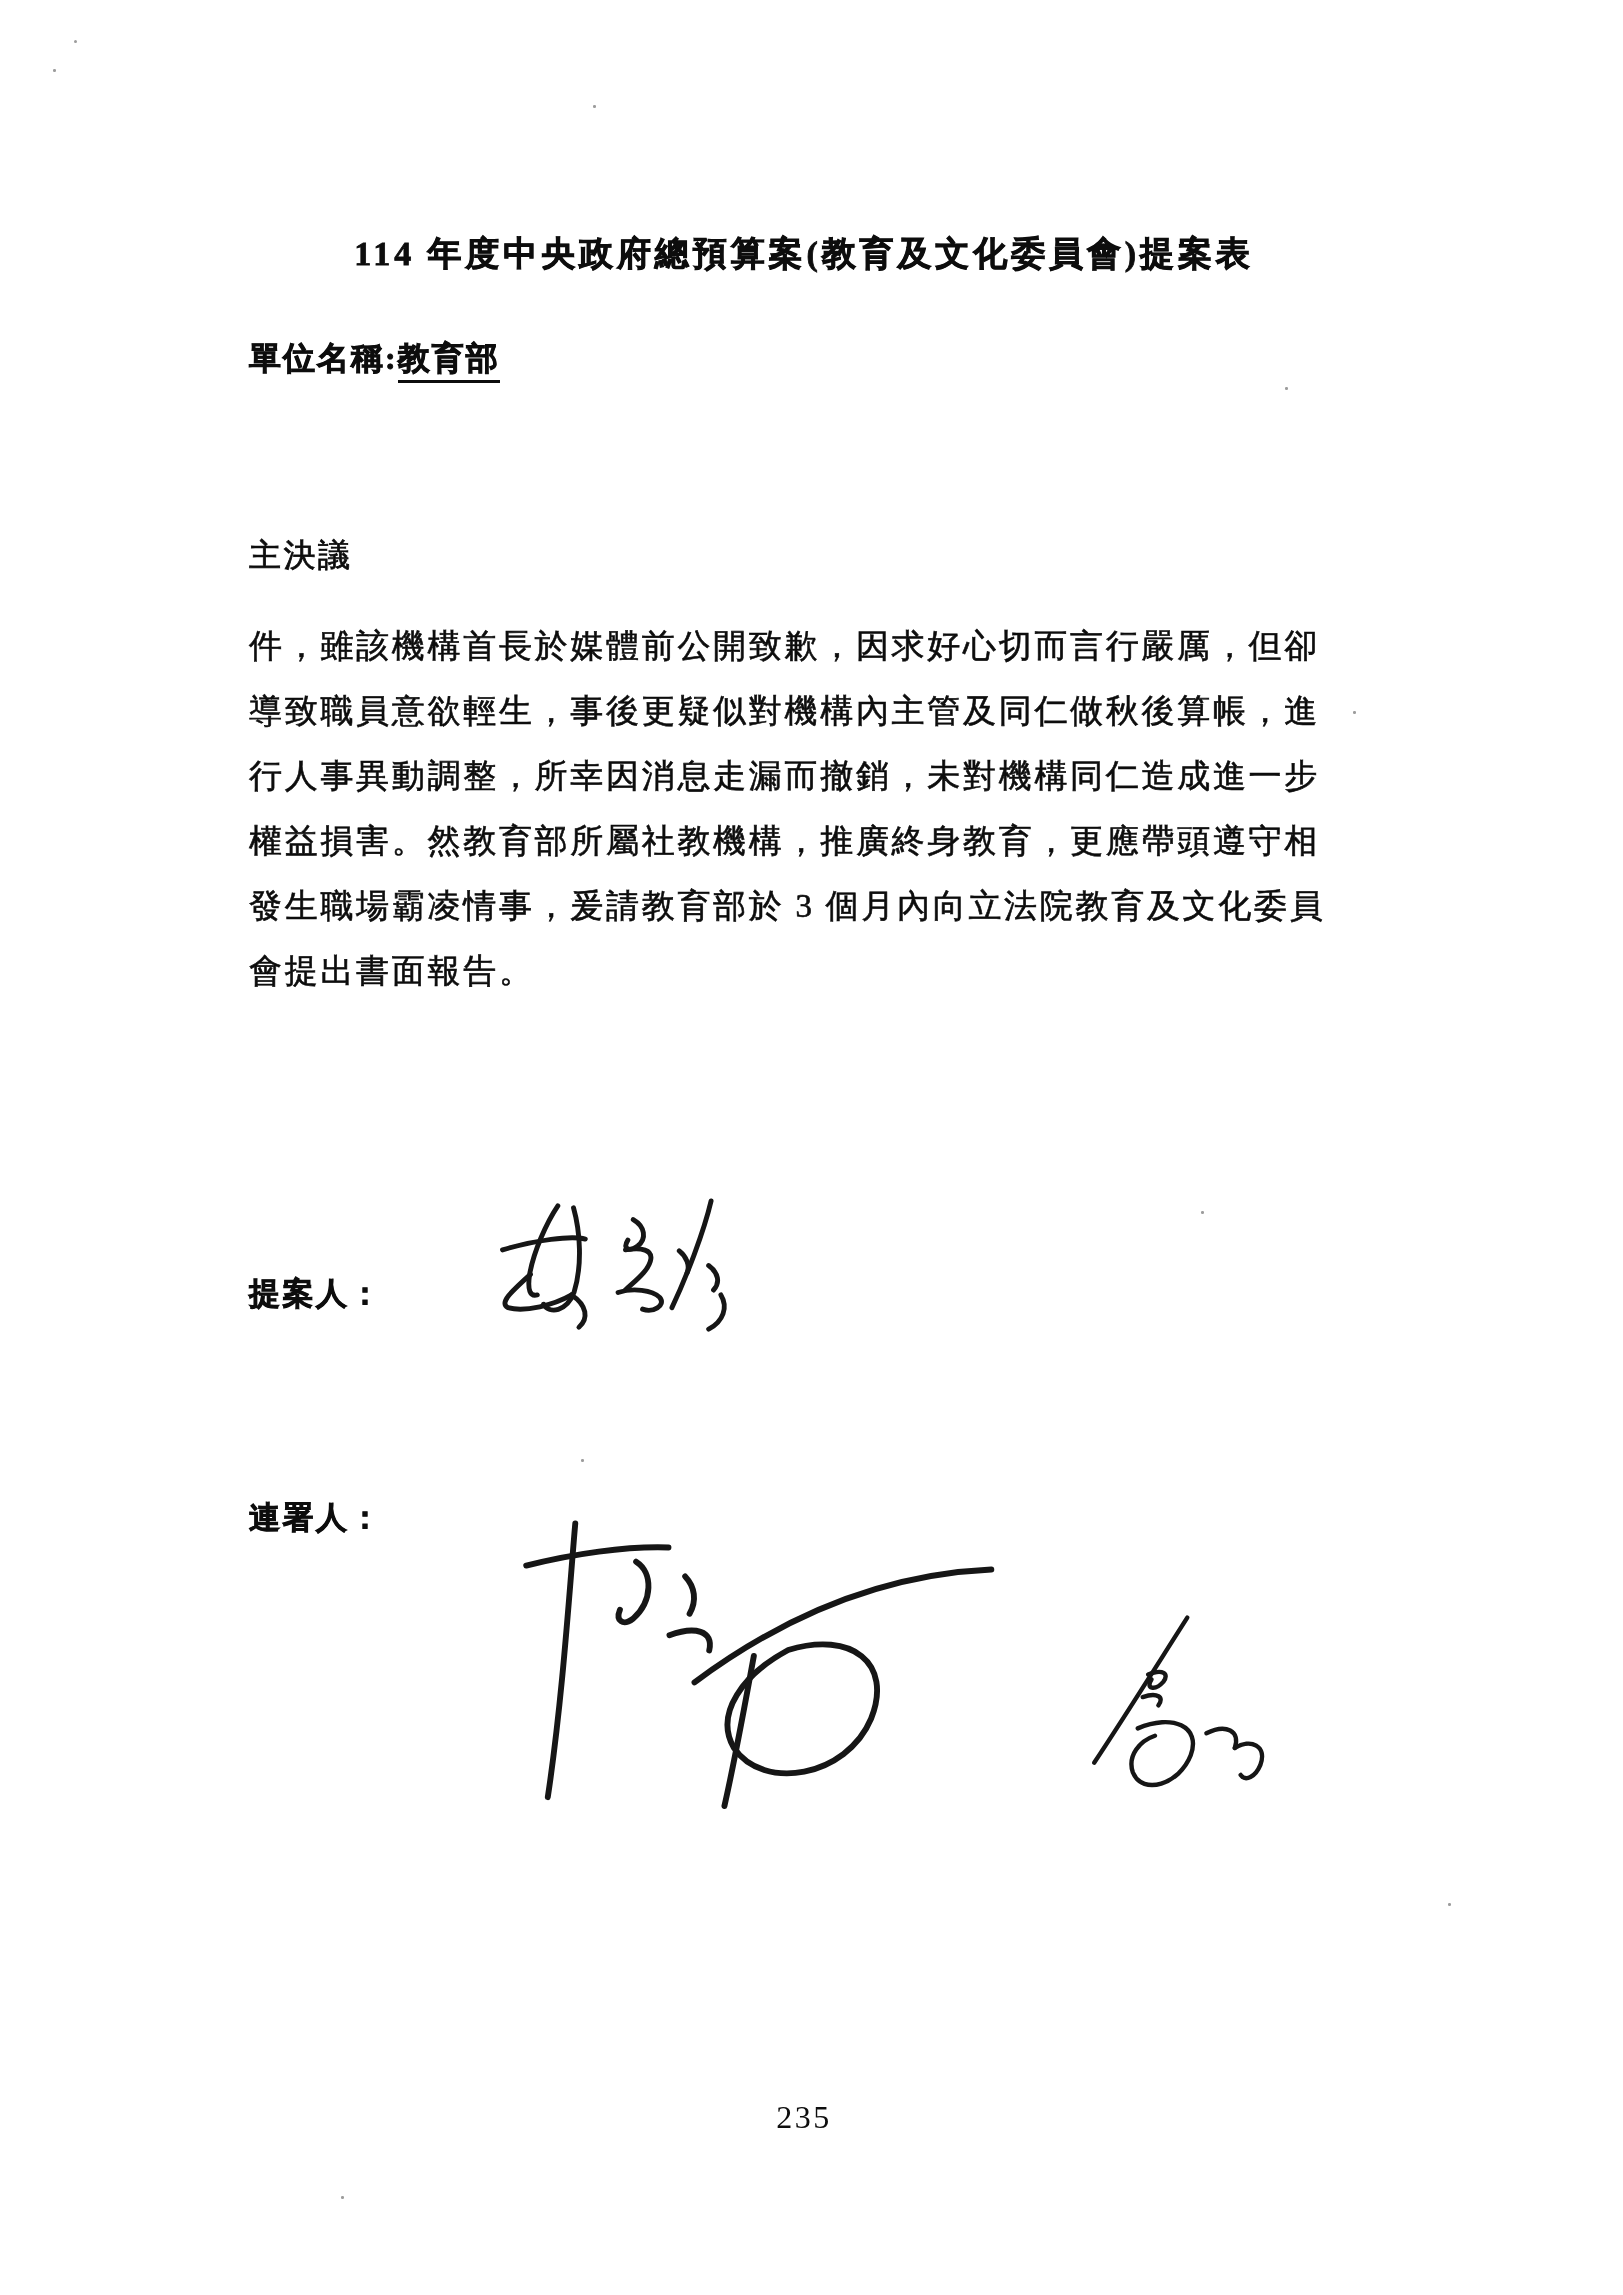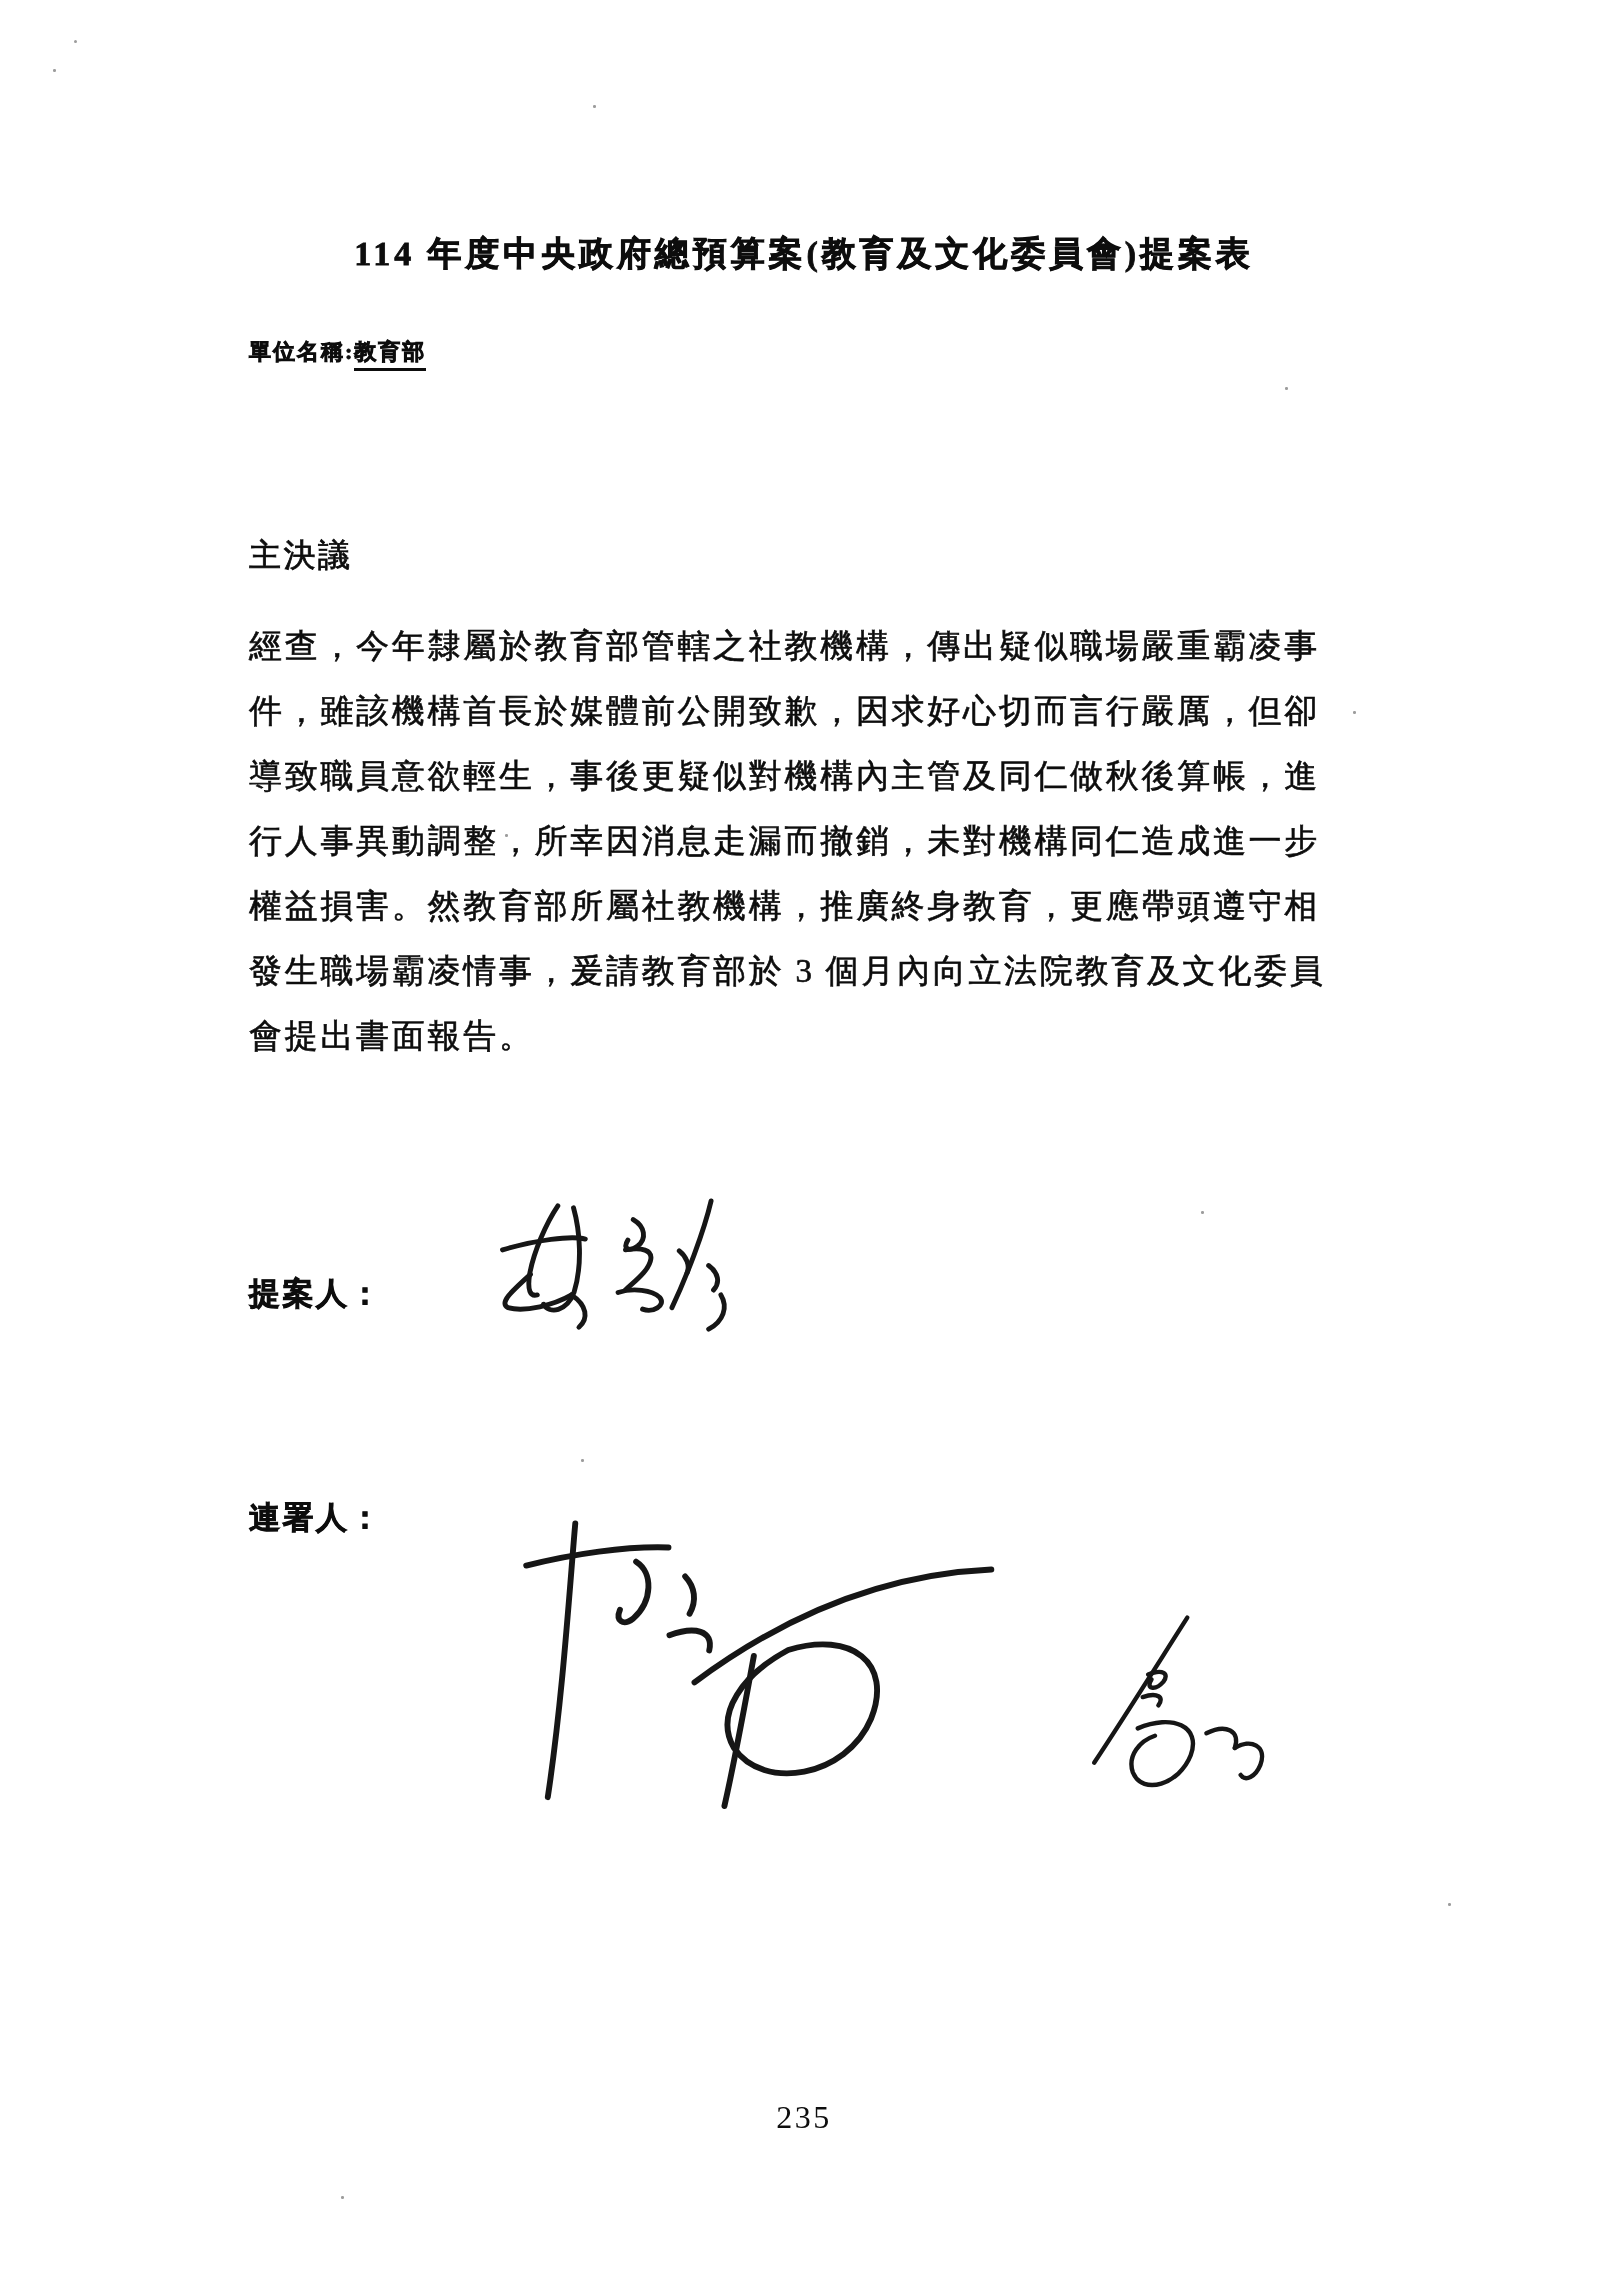--- a/index.html
+++ b/index.html
@@ -25,21 +25,21 @@
     font-size: 34px;
     font-weight: 700;
     letter-spacing: 3.9px;
     -webkit-text-stroke: 0.8px currentColor;
     white-space: nowrap;
   }
   .unit-line {
     position: absolute;
     top: 337px;
     left: 249px;
-    font-size: 22px;
+    font-size: 32px;
     font-weight: 700;
     letter-spacing: 2px;
     -webkit-text-stroke: 0.8px currentColor;
     white-space: nowrap;
   }
   .unit-value {
     border-bottom: 3.9px solid #0d0d0d;
     padding-bottom: 3.9px;
   }
   .resolution-heading {
@@ -104,21 +104,20 @@
 
   <div class="doc-title">114 年度中央政府總預算案(教育及文化委員會)提案表</div>
 
   <div class="unit-line">
     <span>單位名稱:</span><span class="unit-value">教育部</span>
   </div>
 
   <div class="resolution-heading">主決議</div>
 
   <div class="body-text">
-    <div class="body-line">經查，今年隸屬於教育部管轄之社教機構，傳出疑似職場嚴重霸凌事</div>
     <div class="body-line">件，雖該機構首長於媒體前公開致歉，因求好心切而言行嚴厲，但卻</div>
     <div class="body-line">導致職員意欲輕生，事後更疑似對機構內主管及同仁做秋後算帳，進</div>
     <div class="body-line">行人事異動調整，所幸因消息走漏而撤銷，未對機構同仁造成進一步</div>
     <div class="body-line">權益損害。然教育部所屬社教機構，推廣終身教育，更應帶頭遵守相</div>
     <div class="body-line">發生職場霸凌情事，爰請教育部於 3 個月內向立法院教育及文化委員</div>
     <div class="body-line">會提出書面報告。</div>
   </div>
 
   <div class="signer-label proposer-label">提案人：</div>
 

